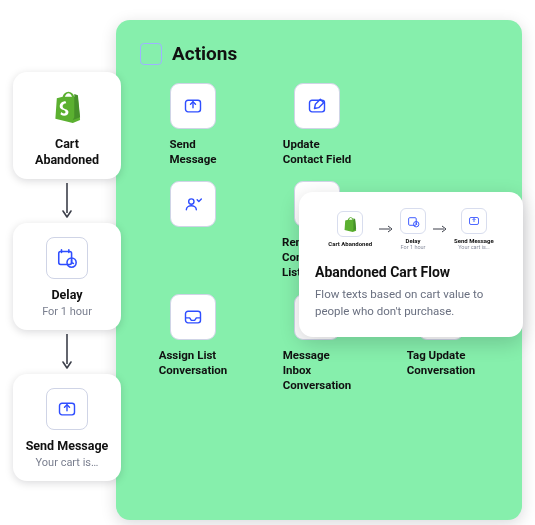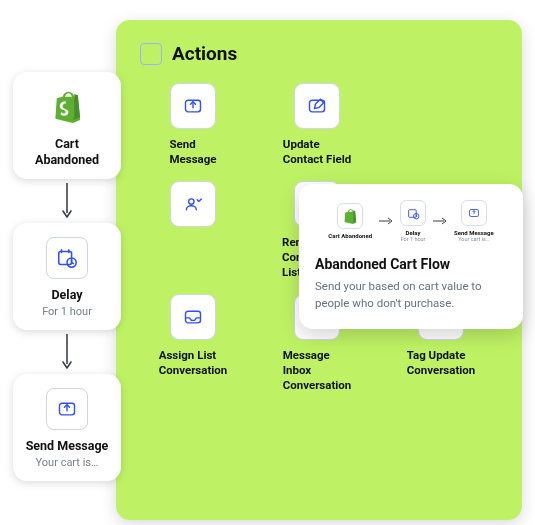--- a/index.html
+++ b/index.html
@@ -45,21 +45,21 @@
   .wf-arrow { height: 44px; display:flex; align-items:center; justify-content:center; }
   .wf-arrow svg { display:block; }
 
   
   .panel {
     position: absolute;
     left: 116px;
     top: 20px;
     width: 406px;
     height: 500px;
-    background: #bef264;
+    background: #86efac;
     border-radius: 14px;
     box-shadow: 0 4px 16px rgba(10,10,20,.15);
     padding: 22px 24px 8px;
     overflow: hidden;
   }
   .panel-head { display:flex; align-items:center; gap:10px; margin-bottom:10px; }
   .panel-check {
     width: 22px; height: 22px; border:1.5px solid #9eb2ff; border-radius:4px;
   }
   .panel-title { font-size: 19px; font-weight: 700; color:#111; }
@@ -92,21 +92,21 @@
     text-align:left;
     line-height:1.3;
     white-space: pre-line;
     min-height: 28px;
   }
 
   
   .callout {
     position:absolute;
     right: 12px;
-    top: 184px;
+    top: 192px;
     width: 224px;
     background:#fff;
     border-radius: 14px;
     box-shadow: 0 6px 20px rgba(10,10,20,.18);
     padding: 16px 16px 18px;
   }
   .callout-flow {
     display:flex; align-items:center; justify-content:center; gap:6px;
     margin-bottom: 14px;
   }
@@ -313,14 +313,14 @@
         <svg width="12" height="12" viewBox="0 0 24 24" fill="none" stroke="currentColor" stroke-width="1.7">
             <rect x="3" y="5" width="18" height="14" rx="3"></rect>
             <path d="M9 10l3-3 3 3M12 7v7"></path>
           </svg>
       </div>
       <div class="mini-title">Send Message</div>
       <div class="mini-sub">Your cart is…</div>
     </div>
   </div>
   <div class="callout-title">Abandoned Cart Flow</div>
-  <div class="callout-desc">Send your based on cart value to people who don't purchase.</div>
+  <div class="callout-desc">Flow texts based on cart value to people who don't purchase.</div>
 </div>
 
 </body></html>

